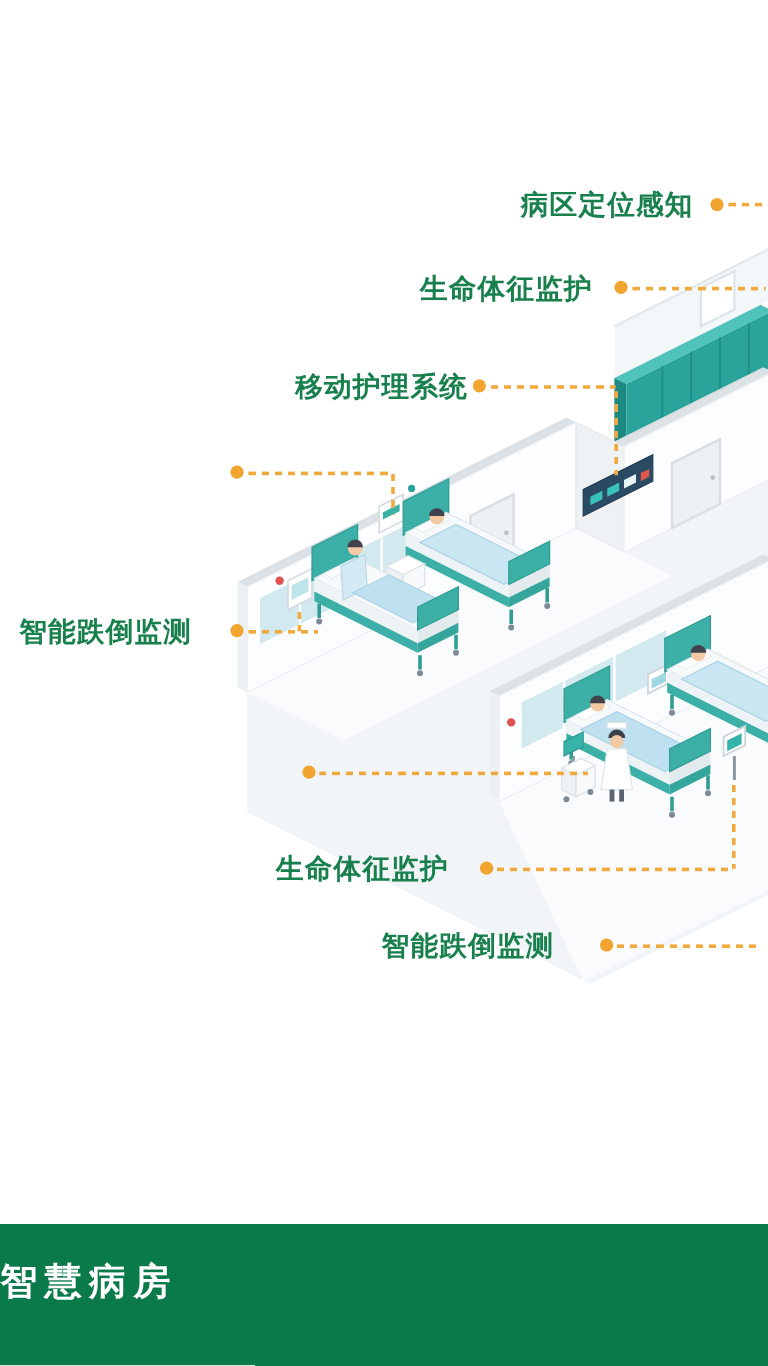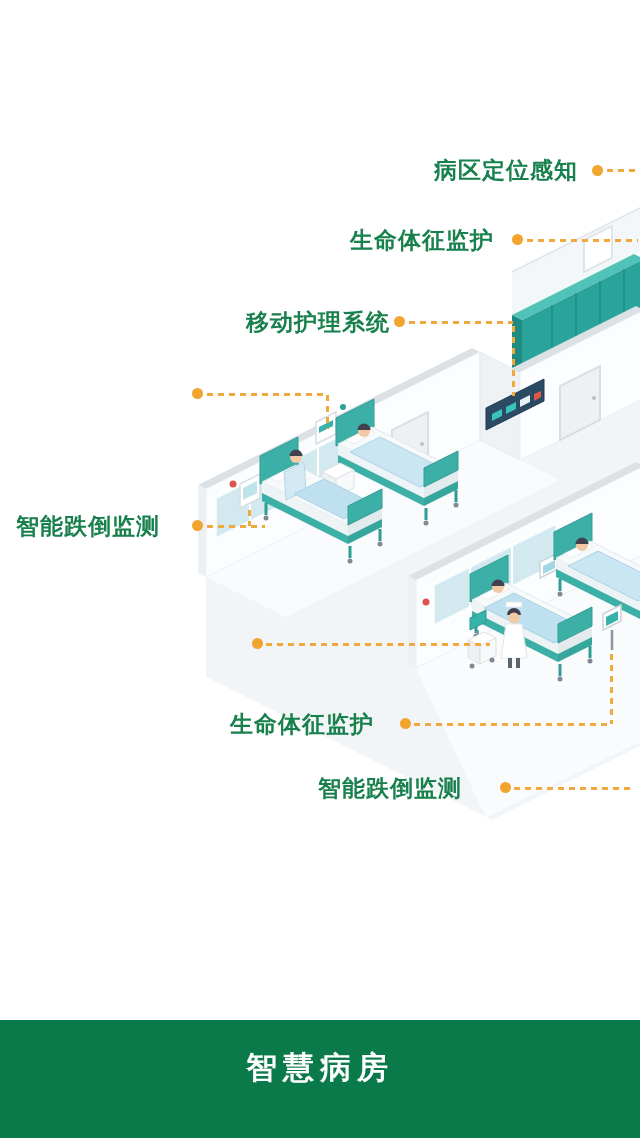--- a/index.html
+++ b/index.html
@@ -7,21 +7,21 @@
         font-family:"Liberation Sans","DejaVu Sans",sans-serif;}
   .callout-label{position:absolute;font-size:23px;font-weight:bold;color:#17804d;
                  white-space:nowrap;letter-spacing:1px;line-height:26px;}
   .callout-dot{position:absolute;width:11px;height:11px;border-radius:50%;background:#f2a52e;}
   .dash-h{position:absolute;height:3px;
           background:repeating-linear-gradient(to right,#f1a93e 0 6px,transparent 6px 11px);}
   .dash-v{position:absolute;width:3px;
           background:repeating-linear-gradient(to bottom,#f1a93e 0 6px,transparent 6px 11px);}
   .scene{position:absolute;left:0;top:0;}
   .footer{position:absolute;left:0;bottom:0;width:640px;height:118px;background:#0b7a4a;
-          display:flex;align-items:center;justify-content:center;padding-bottom:22px;box-sizing:border-box;}
+          display:flex;align-items:center;justify-content:flex-start;padding-bottom:22px;box-sizing:border-box;}
   .footer-title{color:#ffffff;font-size:31px;font-weight:bold;letter-spacing:6px;}
 </style>
 </head>
 <body>
 
 <div class="page">
 
   <svg class="scene" width="640" height="1138" viewBox="0 0 640 1138">
 
     <g>

